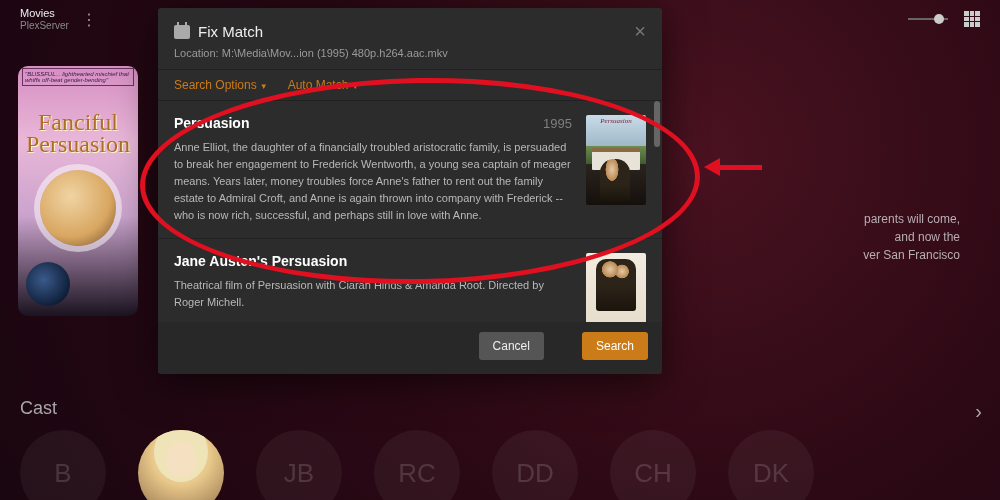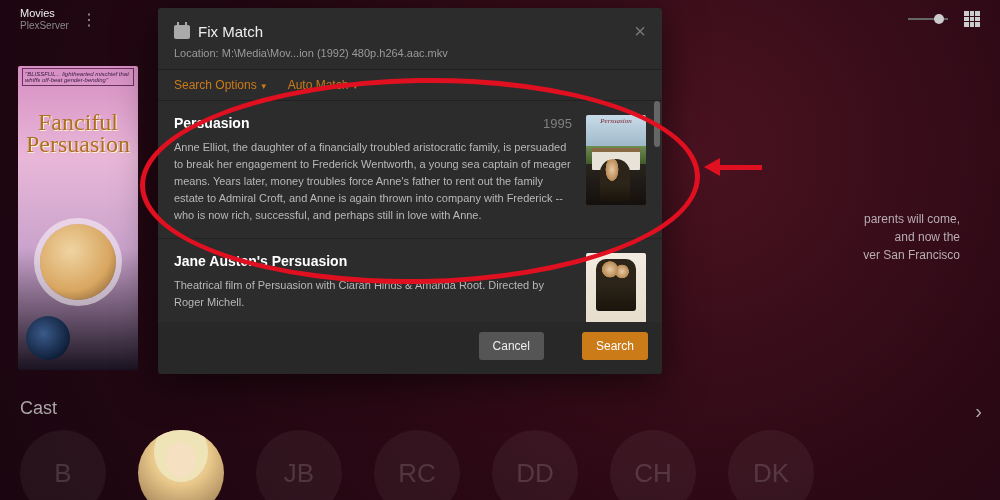--- a/index.html
+++ b/index.html
@@ -25,23 +25,23 @@
   .slider .track { position:absolute; top:4px; left:0; right:0; height:2px; background:#666; }
   .slider .knob { position:absolute; top:0; right:4px; width:10px; height:10px; border-radius:50%; background:#ccc; }
   .grid-icon {
     width: 16px; height:16px;
     display:grid; grid-template-columns:repeat(3,1fr); grid-template-rows:repeat(3,1fr); gap:1px;
   }
   .grid-icon span { background:#ccc; }
 
   
   .bg-poster {
-    position: absolute; left: 18px; top: 66px; width: 120px; height: 304px;
+    position: absolute; left: 18px; top: 66px; width: 120px; height: 250px;
     background: linear-gradient(180deg, #d58ec2 0%, #e9b7d8 30%, #caa3cc 60%, #1a1320 100%);
-    border-radius: 2px;
+    border-radius: 10px;
     overflow: hidden;
   }
   .bg-poster .pp-title {
     font-family: cursive; font-size: 24px; color:#ad6f23; text-align:center;
     padding-top: 46px; line-height: 0.9;
     text-shadow: 1px 1px 0 #fff4d0;
   }
   .bg-poster .blurb {
     position:absolute; top:2px; left:4px; right:4px;
     font-size: 6px; color: #3a1a45; font-style:italic;
@@ -272,21 +272,21 @@
   <div class="modal-header">
     <div class="mh-row">
       <div class="mh-title">
         <span class="cal-icon"></span>
         <span>Fix Match</span>
       </div>
       <span class="close-x">×</span>
     </div>
     <div class="mh-loc">
       <span>Location:</span>
-      <span>M:\Media\Mov...ion (1992) 480p.h264.aac.mkv</span>
+      <span>M:\Media\Mov...ion (1995) 480p.h264.aac.mkv</span>
     </div>
   </div>
 
   <div class="modal-options">
     <span class="opt-link">
       <span>Search Options</span><span class="caret">▼</span>
     </span>
     <span class="opt-link">
       <span>Auto Match</span><span class="caret">▼</span>
     </span>

